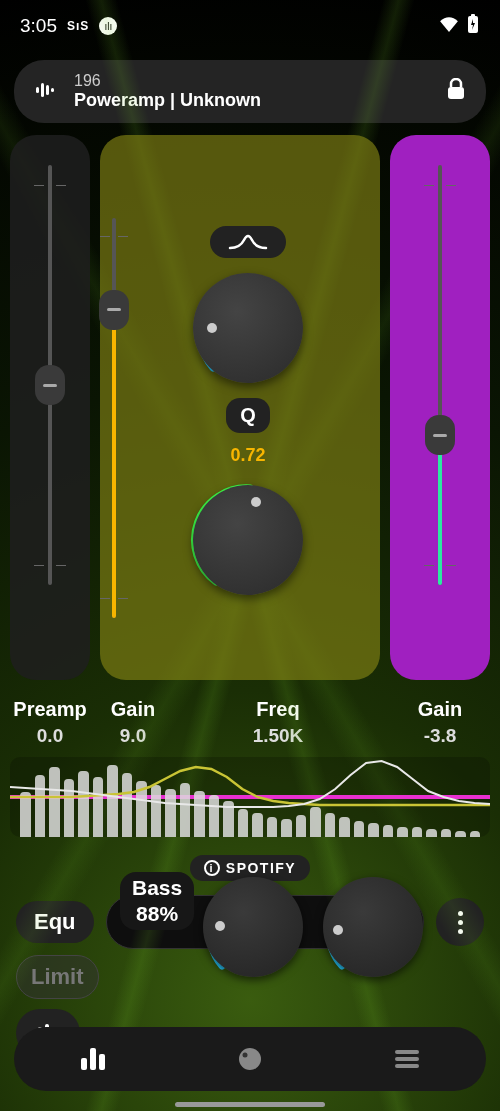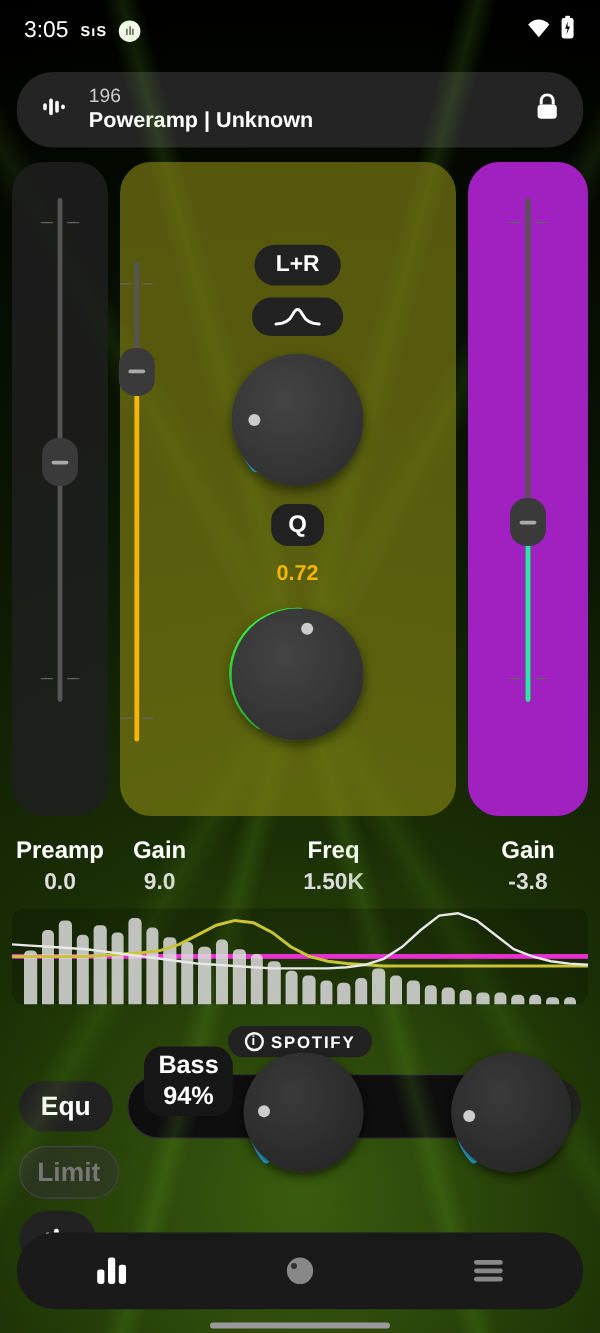--- a/index.html
+++ b/index.html
@@ -164,21 +164,21 @@
 
   .controls-row2 { display:flex; align-items:center; gap:12px; padding: 6px 16px 0 16px; }
   .limit-pill { background:rgba(50,50,50,0.5); color:#777; border-radius:22px; padding:8px 14px; font-size:22px; font-weight:600; border:1px solid #444;}
   .vsp-btn { width:64px; height:48px; background:#222; border-radius:24px; display:flex; align-items:center; justify-content:center; font-size:20px;}
 
   .bass-treble {
     position:absolute;
     top: 872px;
     left: 120px;
     right: 19px;
-    display:flex; gap:10px;justify-content:space-between;
+    display:flex; gap:10px;
   }
   .bt-col{ display:flex; align-items:flex-start; gap:4px; }
   .bt-badge{ background:#171717; border-radius:16px; padding:4px 12px; font-size:21px; font-weight:700; text-align:center; }
   .bt-badge div:first-child{ margin-bottom:2px; }
   .knob-sm-wrap{ position:relative; width:110px; height:110px; }
   .knob-sm{ width:100px; height:100px; border-radius:50%; background:radial-gradient(circle at 40% 35%,#3a3a3a,#222); position:absolute; top:5px; left:5px; box-shadow:0 3px 8px rgba(0,0,0,0.6);}
 
   .nav-bar {
     position:absolute;
     bottom: 20px; left:14px; right:14px;
@@ -257,21 +257,20 @@
       <div class="slider-track" style="height:400px;">
         <div class="slider-fill-yellow" style="height:320px;"></div>
         <span class="tick" style="left:-12px; top:18px;"></span>
           <span class="tick" style="right:-12px; top:18px;"></span>
         <span class="tick" style="left:-12px; top:380px;"></span>
           <span class="tick" style="right:-12px; top:380px;"></span>
         <div class="thumb" style="top:72px;"></div>
       </div>
     </div>
     <div class="center-right">
-      <div class="pill-btn">L+R</div>
       <div class="pill-btn bell-icon">
         <svg width="40" height="20" viewBox="0 0 40 20">
             <path d="M2 16 Q12 16 16 8 Q20 0 24 8 Q28 16 38 16" fill="none" stroke="#fff" stroke-width="2.5" stroke-linecap="round"></path>
           </svg>
       </div>
 
       <div class="knob-wrap">
         <svg class="arc" viewBox="0 0 120 120">
             <path d="M 25 100 A 50 50 0 0 1 18 45" stroke="#27c8ff"></path>
           </svg>
@@ -398,21 +397,21 @@
         </svg>
     </div>
   </div>
 </div>
 
 <div class="bass-treble">
   <div class="bt-col">
     <div>
       <div class="bt-badge">
         <div>Bass</div>
-        <div>94%</div>
+        <div>88%</div>
       </div>
     </div>
     <div class="knob-sm-wrap">
       <svg class="arc" viewBox="0 0 110 110">
           <path d="M 24 94 A 46 46 0 0 1 14 52" stroke="#27c8ff" stroke-width="6" fill="none" stroke-linecap="round"></path>
         </svg>
       <div class="knob-sm">
           <div class="knob-dot" style="top:44px; left:12px;"></div>
         </div>
     </div>

